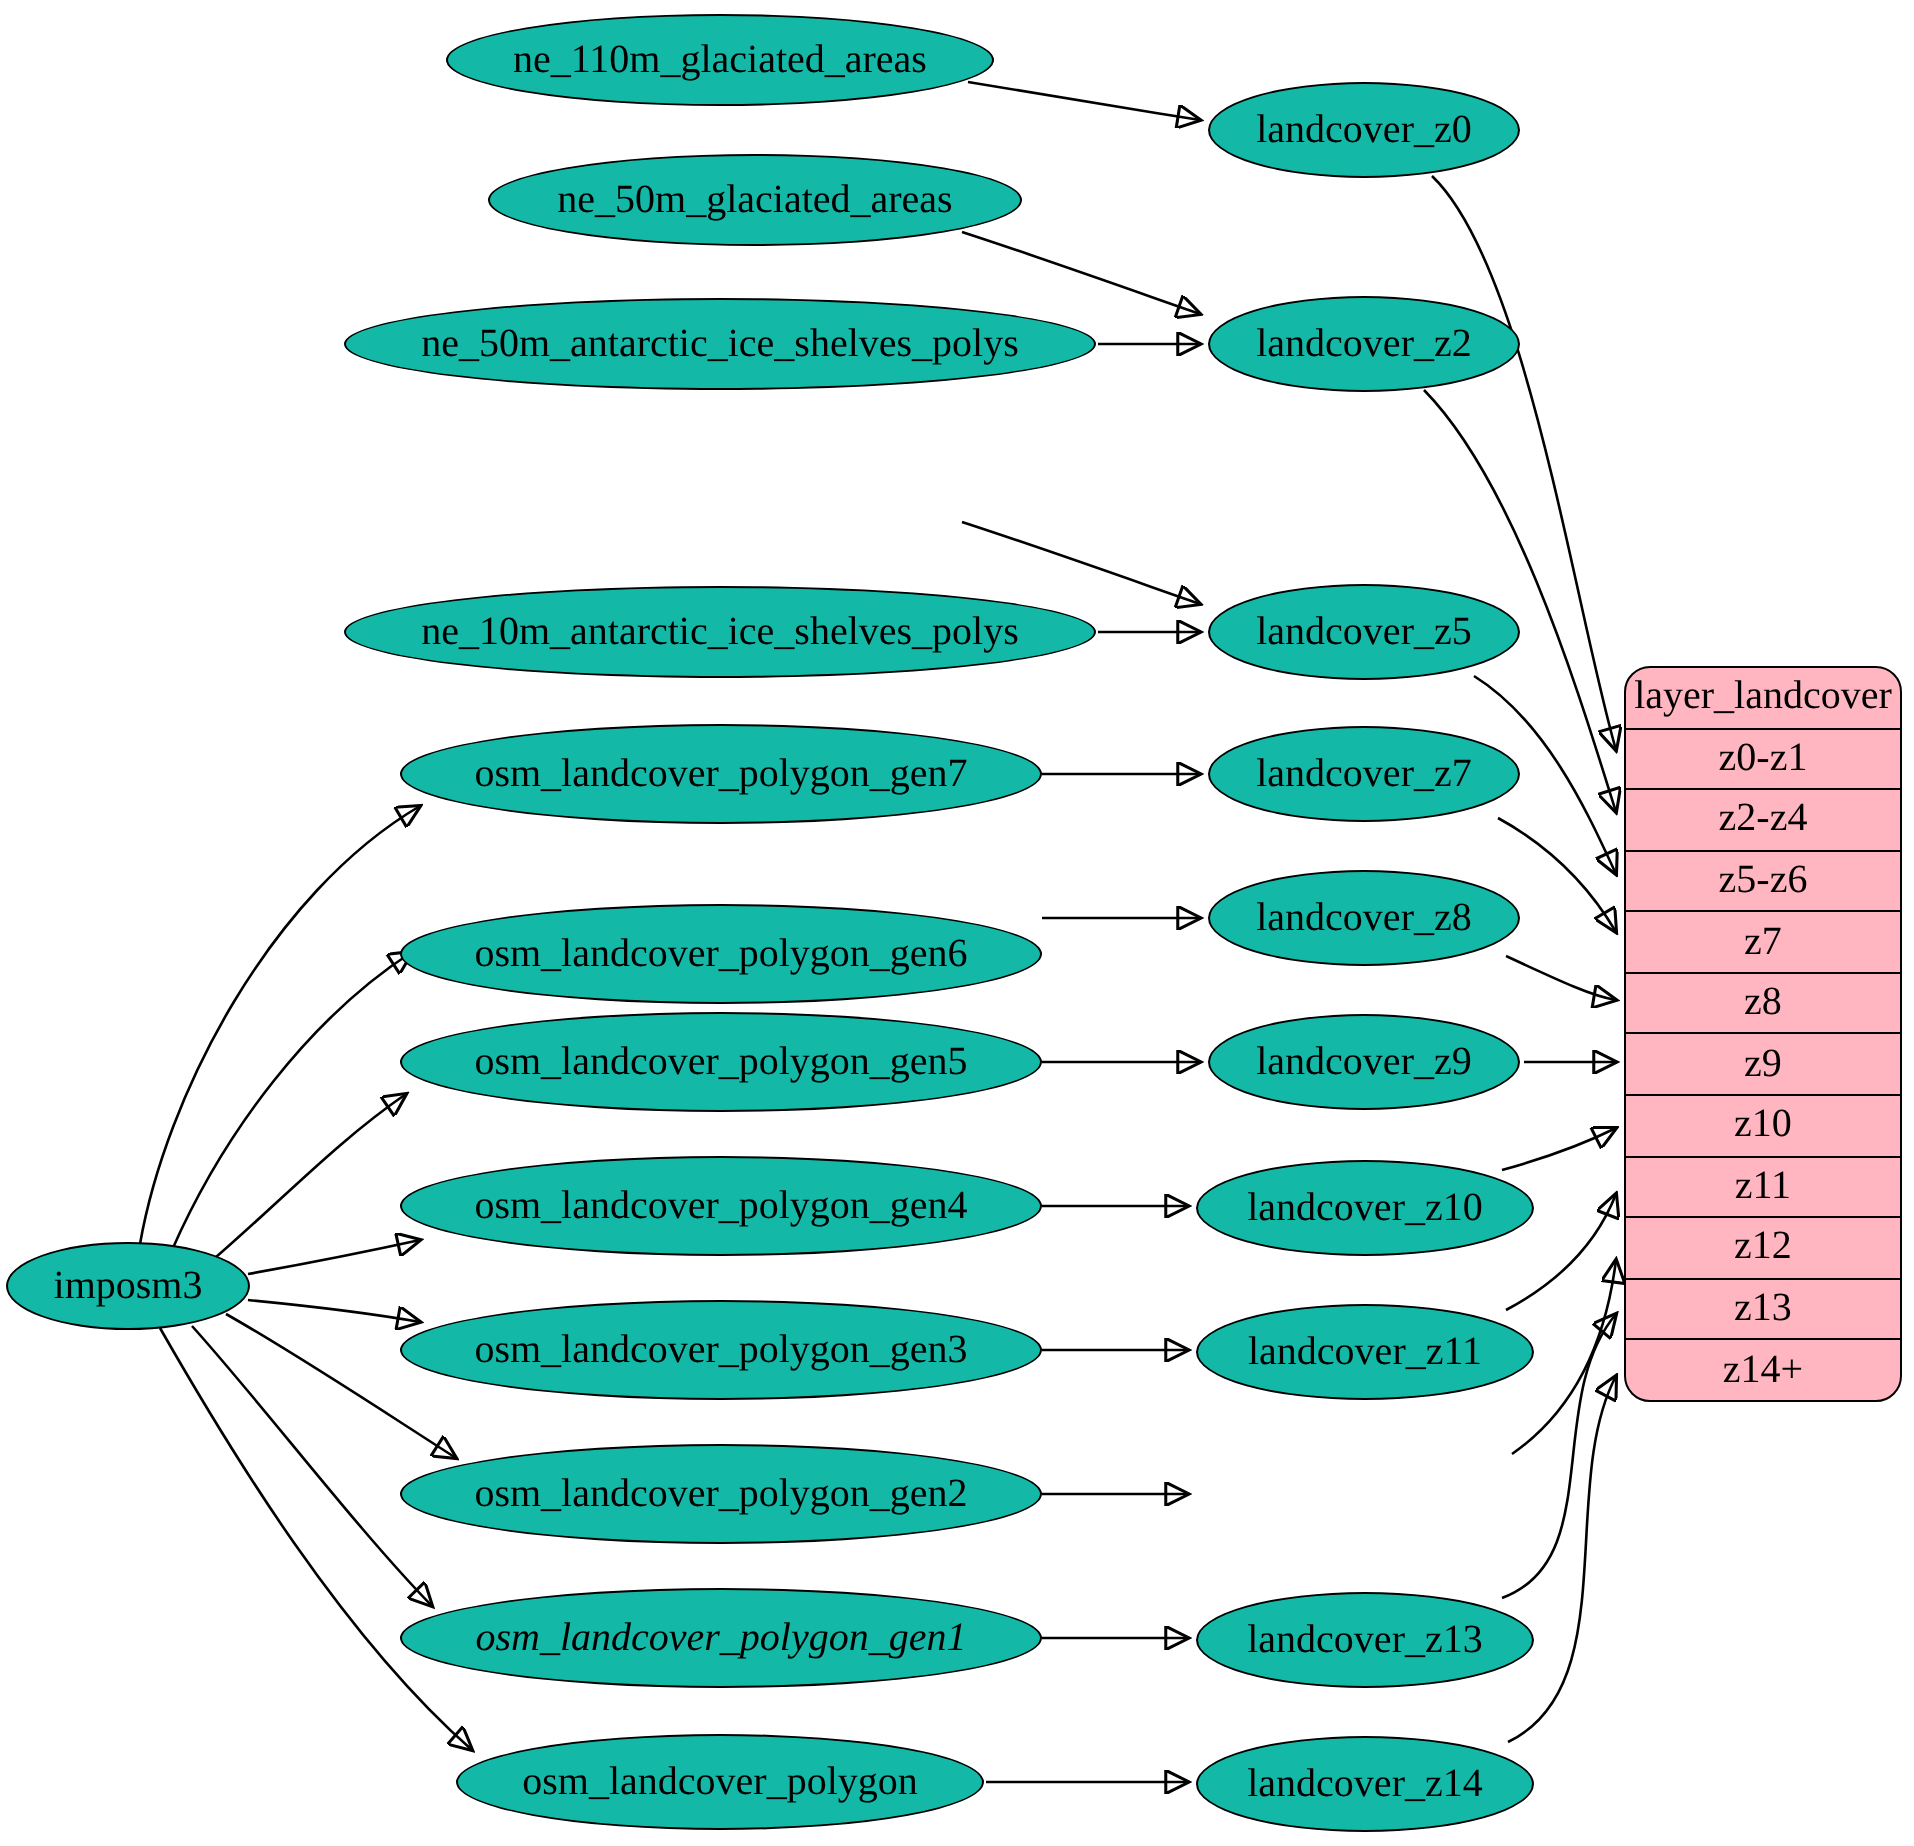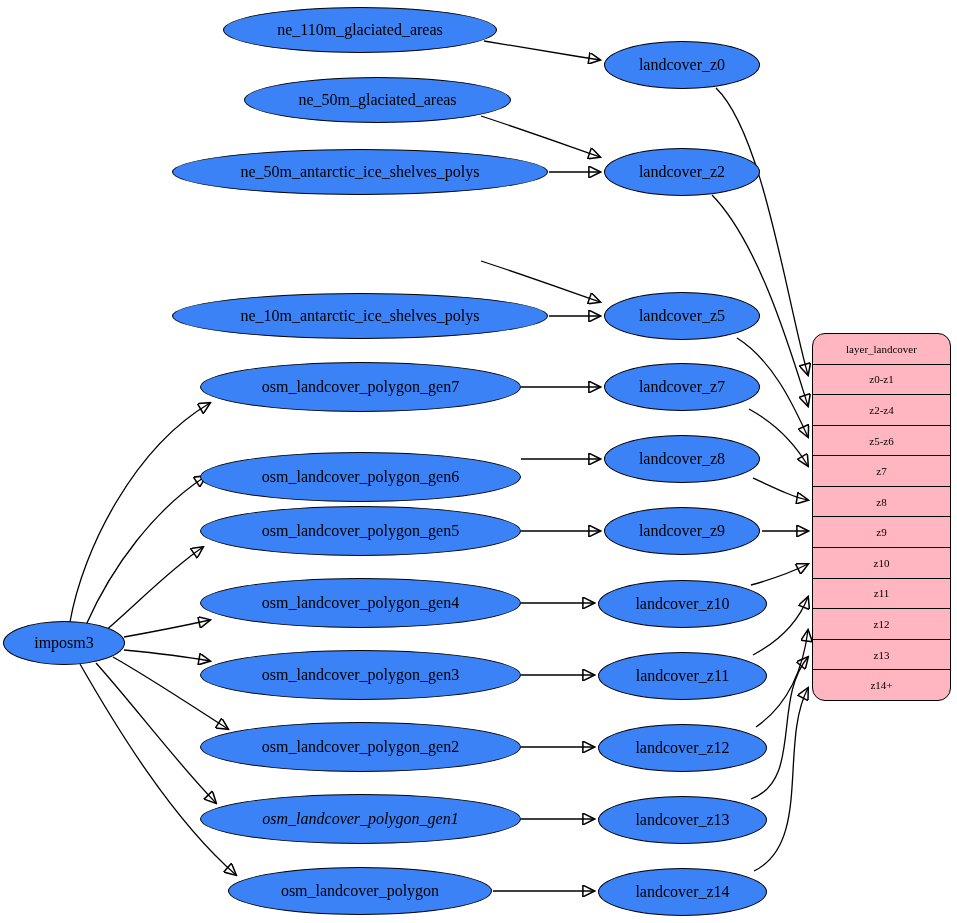--- a/index.html
+++ b/index.html
@@ -18,27 +18,27 @@
     z-index: 1;
   }
   #edges path, #edges line {
     stroke: #000000;
     stroke-width: 1.3;
     fill: none;
   }
   .node {
     position: absolute;
     z-index: 2;
-    background: #3b82f6;
+    background: #14b8a6;
     border: 1.4px solid #000000;
     border-radius: 50%;
     display: flex;
     align-items: center;
     justify-content: center;
-    font-size: 16px;
+    font-size: 20px;
     color: #000000;
     white-space: nowrap;
     box-sizing: border-box;
   }
   .dbtable {
     position: absolute;
     left: 812px;
     top: 333px;
     width: 139px;
     height: 368px;
@@ -49,21 +49,21 @@
     box-sizing: border-box;
     display: flex;
     flex-direction: column;
     overflow: hidden;
   }
   .dbtable .cell {
     flex: 1;
     display: flex;
     align-items: center;
     justify-content: center;
-    font-size: 11px;
+    font-size: 20px;
     color: #000000;
     border-top: 1.3px solid #000000;
     white-space: nowrap;
   }
   .dbtable .cell:first-child { border-top: none; }
 </style>
 </head>
 <body>
 
 <div id="canvas">
@@ -127,21 +127,20 @@
   <div class="node" style="left:228px; top:867px; width:264px; height:48px;">osm_landcover_polygon</div>
 
   <div class="node" style="left:604px; top:41px; width:156px; height:48px;">landcover_z0</div>
   <div class="node" style="left:604px; top:148px; width:156px; height:48px;">landcover_z2</div>
   <div class="node" style="left:604px; top:292px; width:156px; height:48px;">landcover_z5</div>
   <div class="node" style="left:604px; top:363px; width:156px; height:48px;">landcover_z7</div>
   <div class="node" style="left:604px; top:435px; width:156px; height:48px;">landcover_z8</div>
   <div class="node" style="left:604px; top:507px; width:156px; height:48px;">landcover_z9</div>
   <div class="node" style="left:598px; top:580px; width:169px; height:48px;">landcover_z10</div>
   <div class="node" style="left:598px; top:652px; width:169px; height:48px;">landcover_z11</div>
-  <div class="node" style="left:598px; top:724px; width:169px; height:48px;">landcover_z12</div>
   <div class="node" style="left:598px; top:796px; width:169px; height:48px;">landcover_z13</div>
   <div class="node" style="left:598px; top:868px; width:169px; height:48px;">landcover_z14</div>
 
   <div class="dbtable">
     <div class="cell">layer_landcover</div>
     <div class="cell">z0-z1</div>
     <div class="cell">z2-z4</div>
     <div class="cell">z5-z6</div>
     <div class="cell">z7</div>
     <div class="cell">z8</div>

